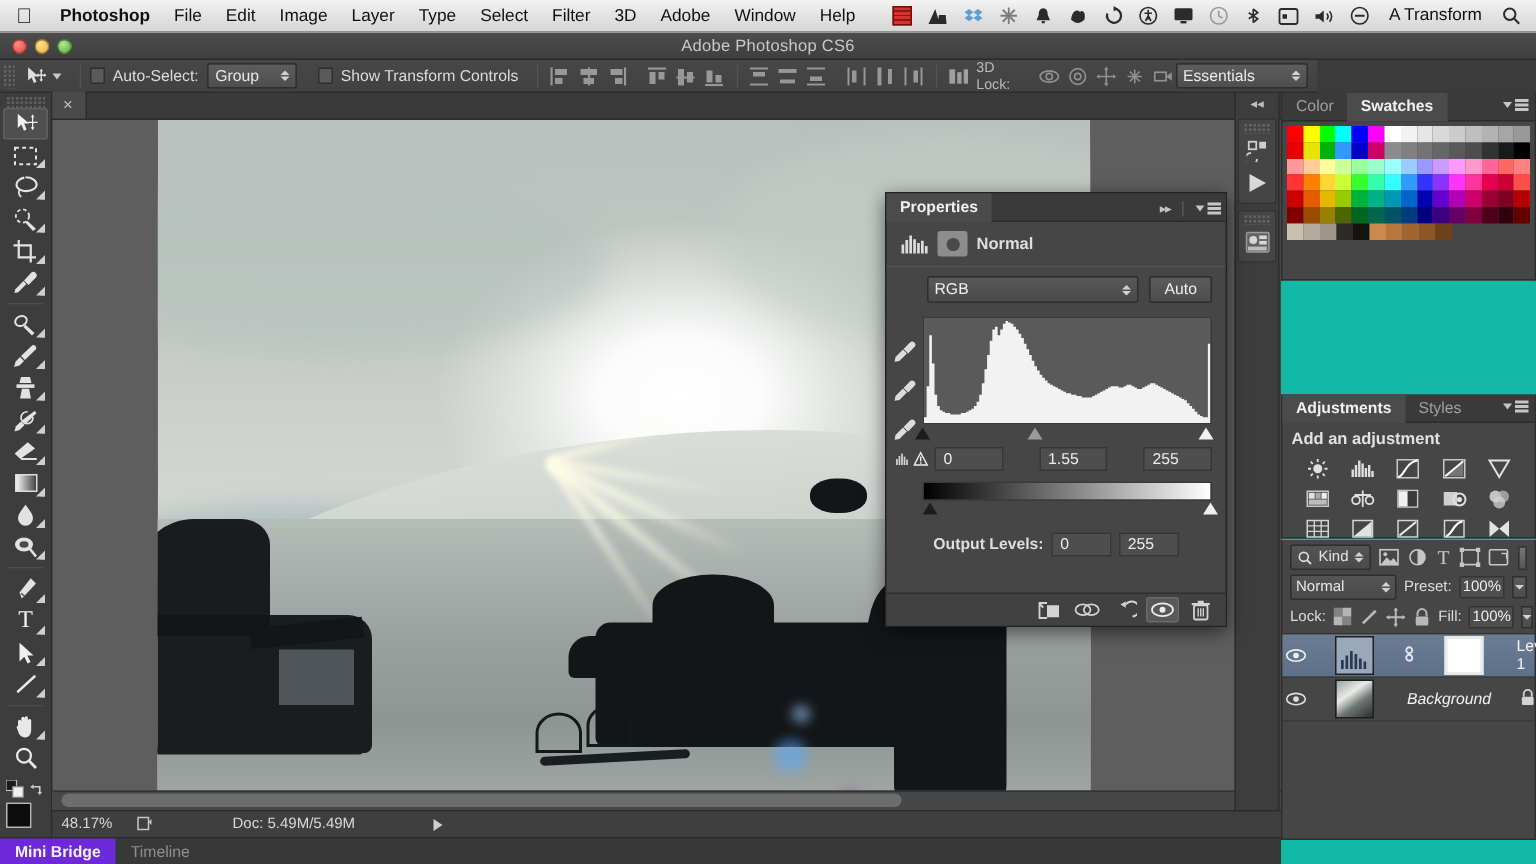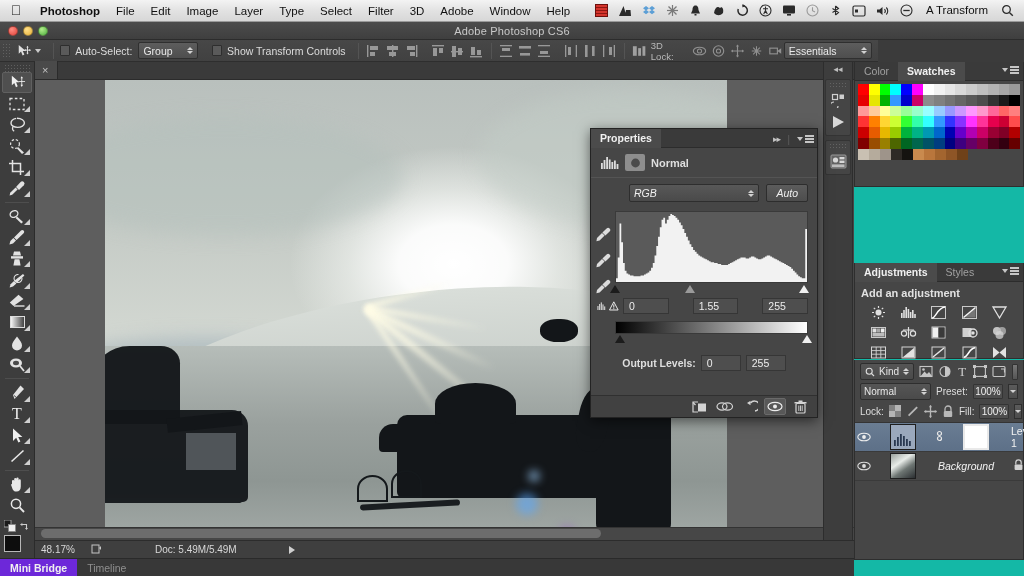--- a/index.html
+++ b/index.html
@@ -1222,21 +1222,21 @@
       <div class="propicon sq">
         <svg width="15" height="14" viewBox="0 0 15 14">
             <circle cx="7.5" cy="7" r="4.4" fill="#4a4a4a"></circle>
           </svg>
       </div>
       <div class="plabel" style="font-weight:bold;font-size:11px;">Normal</div>
     </div>
     <div class="prophr"></div>
 
 
-    <div class="prow" style="padding-left:38px;font-style:italic;">
+    <div class="prow" style="padding-left:27px;">
       <div class="pselect">
         <span>RGB</span>
         <span class="arr2">
             <i class="u"></i>
             <i class="d"></i>
           </span>
       </div>
       <div class="pbtn">Auto</div>
     </div>
 

